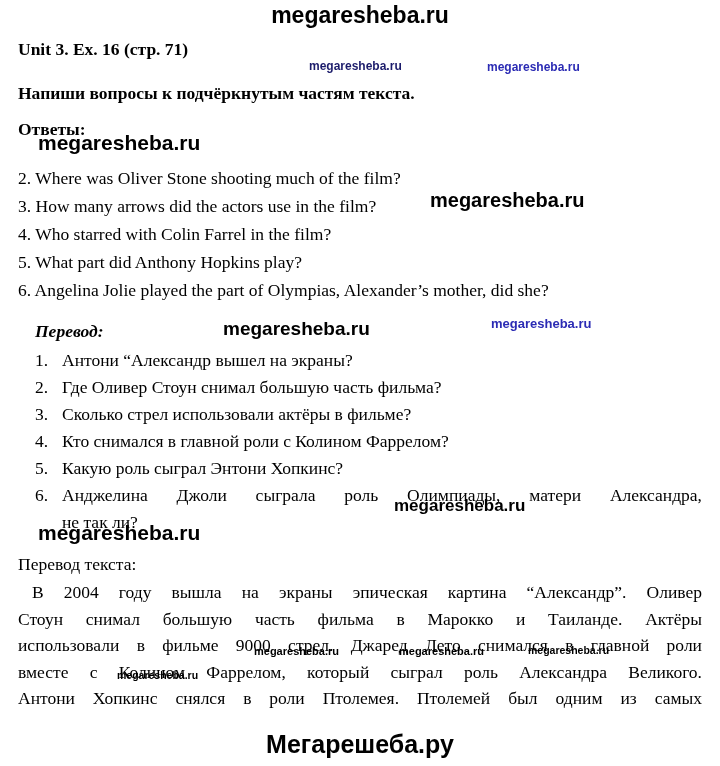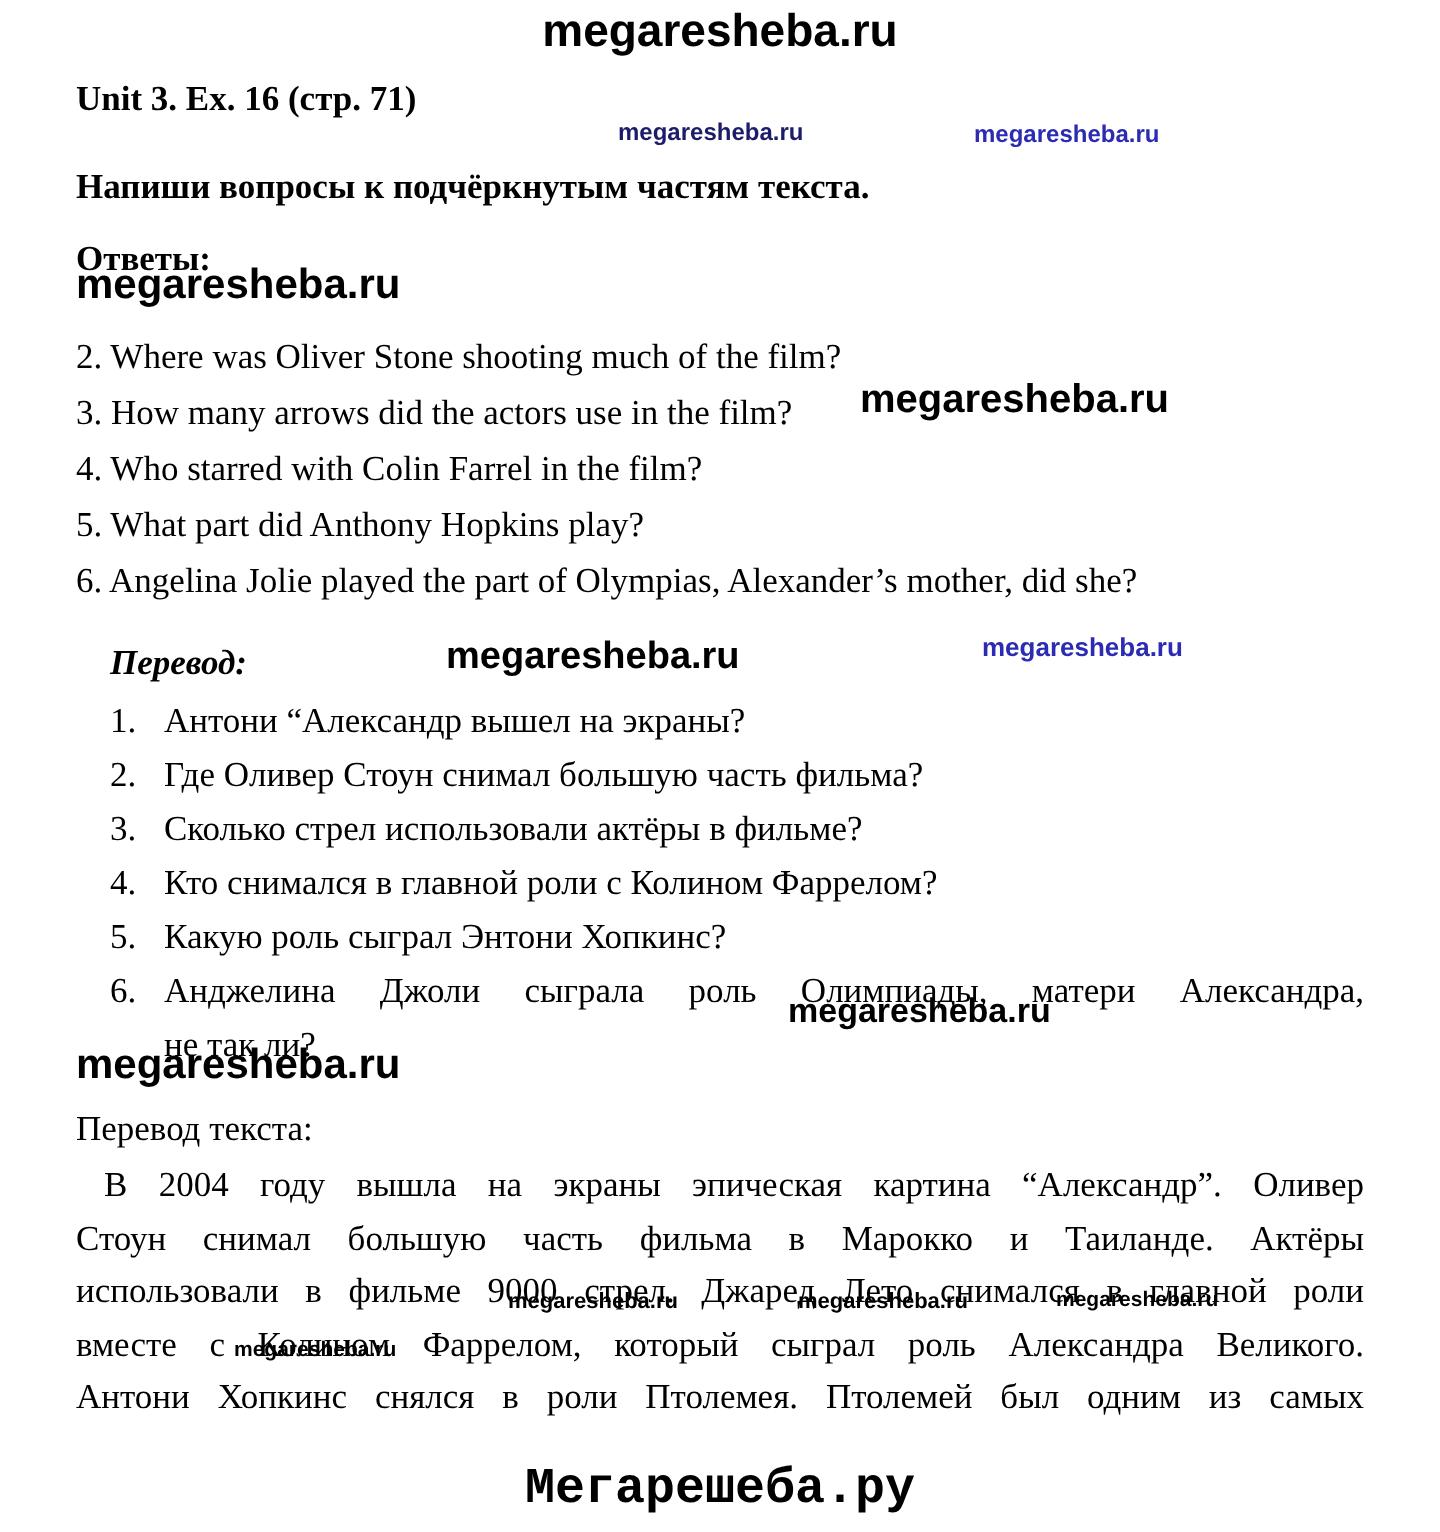--- a/index.html
+++ b/index.html
@@ -4,21 +4,21 @@
 <style>
   * { margin:0; padding:0; box-sizing:border-box; }
   html, body { background:#ffffff; }
   body {
     width:720px; height:766px;
     color:#000;
     font-family:"Liberation Serif", serif;
     position:relative;
     overflow:hidden;
   }
-  .page { position:relative; width:720px; height:584px; padding:0 38px; }
+  .page { position:relative; width:720px; height:584px; padding:0 18px; }
 
   .site-title {
     font-family:"Liberation Sans", sans-serif;
     font-weight:700; font-size:23px;
     text-align:center; padding-top:2px;
   }
   .unit-heading { font-weight:700; font-size:17.5px; margin-top:10px; }
   .task { font-weight:700; font-size:17.5px; margin-top:23px; }
   .answers-label { font-weight:700; font-size:17.5px; margin-top:15px; }
 
@@ -33,21 +33,21 @@
   .txt { flex:1; }
   .line { display:block; }
   .stretch { text-align:justify; text-align-last:justify; }
 
   .text-translation-label { font-weight:400; font-size:17.5px; margin-top:18px; }
   .paragraph { margin-top:4px; font-size:17.5px; }
   .para-line { line-height:26.5px; text-align:justify; text-align-last:justify; }
   .para-line.indent { text-indent:14px; }
 
   .footer {
-    font-family:Liberation Mono, monospace;
+    font-family:Liberation Sans, sans-serif;
     font-weight:700; font-size:25px;
     text-align:center; margin-top:18px;
   }
 
   .wm {
     position:absolute;
     font-family:"Liberation Sans", sans-serif;
     font-weight:700;
     white-space:nowrap;
     line-height:1.1;

